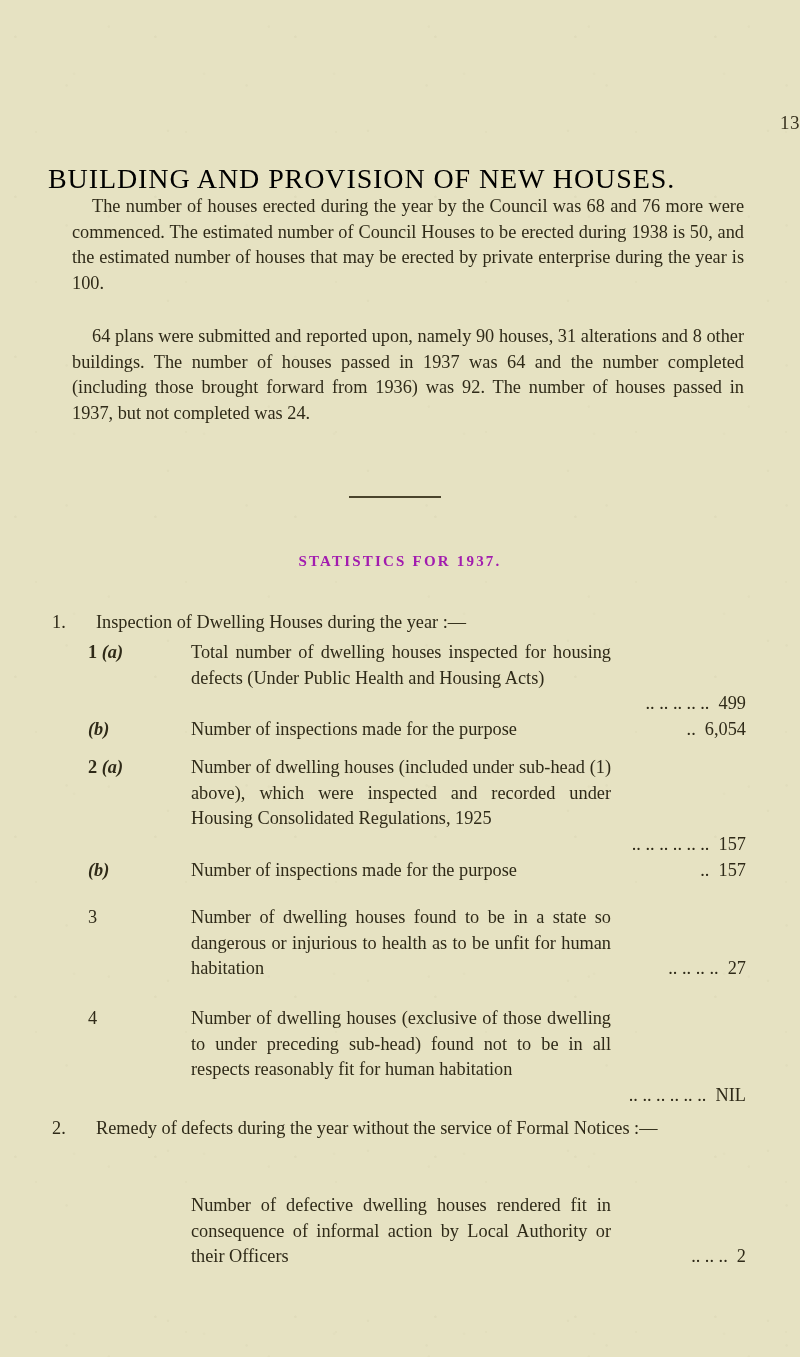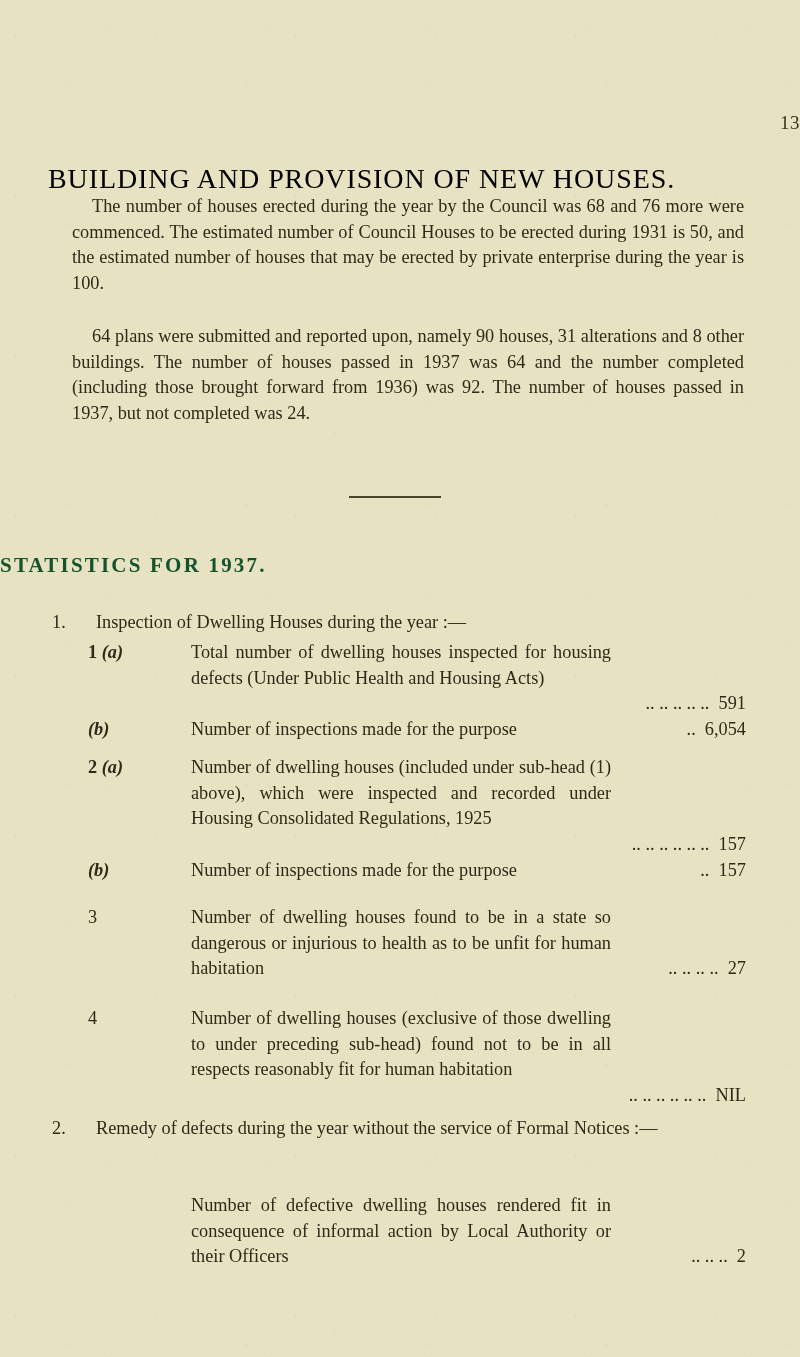--- a/index.html
+++ b/index.html
@@ -93,25 +93,25 @@
     top: 496px;
     width: 92px;
     height: 2px;
     background: #4a442c;
   }
 
   .stats-title {
     position: absolute;
     top: 553px;
     left: 0; right: 0;
-    text-align: left;
-    font-size: 21px;
+    text-align: center;
+    font-size: 15px;
     font-weight: bold;
     letter-spacing: 2.2px;
-    color: #14532d;
+    color: #a21caf;
   }
 
   
   .row {
     position: absolute;
     left: 0;
     width: 800px;
     font-size: 18.3px;
     line-height: 25.6px;
     color: #2f2a18;
@@ -175,38 +175,38 @@
 
 <div class="page">
   <div class="grain"></div>
 
   <div class="content">
 
     <div class="folio">13</div>
 
     <div class="section-heading">BUILDING AND PROVISION OF NEW HOUSES.</div>
 
-    <div class="para p1">The number of houses erected during the year by the Council was 68 and 76 more were commenced. The estimated number of Council Houses to be erected during 1931 is 50, and the estimated number of houses that may be erected by private enterprise during the year is 100.</div>
+    <div class="para p1">The number of houses erected during the year by the Council was 68 and 76 more were commenced. The estimated number of Council Houses to be erected during 1938 is 50, and the estimated number of houses that may be erected by private enterprise during the year is 100.</div>
     <div class="para p2">64 plans were submitted and reported upon, namely 90 houses, 31 alterations and 8 other buildings. The number of houses passed in 1937 was 64 and the number completed (including those brought forward from 1936) was 92. The number of houses passed in 1937, but not completed was 24.</div>
 
     <div class="rule"></div>
 
     <div class="stats-title">STATISTICS FOR 1937.</div>
 
     <div class="lvl1-num" style="top:610px">1.</div>
     <div class="lvl1" style="top:610px">Inspection of Dwelling Houses during the year :—</div>
 
     <div class="row" style="top:640px">
       <span class="col-sub-index">
         <span>1</span>
         <span class="idx-a">(a)</span>
       </span>
       <span class="col-body">Total number of dwelling houses inspected for housing defects (Under Public Health and Housing Acts)</span>
       <span class="col-value" style="top:51.2px">
-        <span class="lead">.. .. .. .. ..</span>&nbsp;&nbsp;<span>591</span>
+        <span class="lead">.. .. .. .. ..</span>&nbsp;&nbsp;<span>499</span>
       </span>
     </div>
 
     <div class="row" style="top:717px">
       <span class="col-sub-index">
         <span></span>
         <span class="idx-a">(b)</span>
       </span>
       <span class="col-body wide nowrap">Number of inspections made for the purpose</span>
       <span class="col-value">

